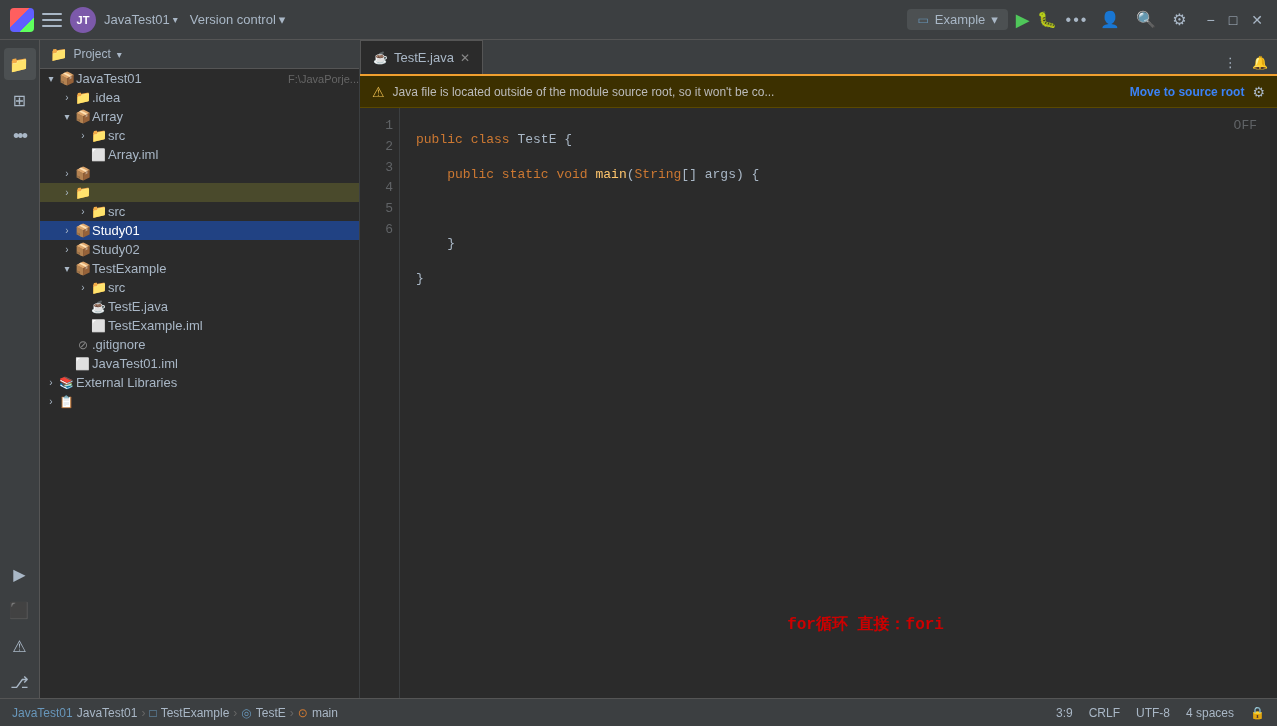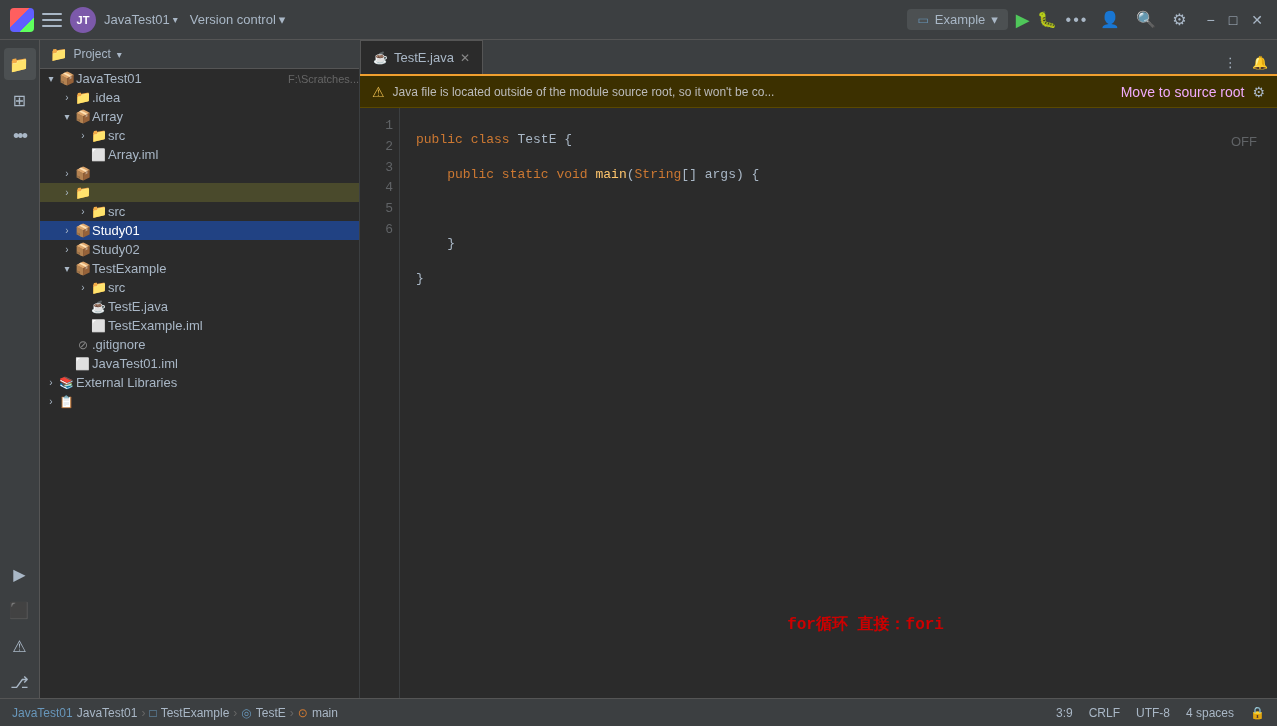--- a/index.html
+++ b/index.html
@@ -166,21 +166,21 @@
       background: #3c3000;
       border-bottom: 1px solid #5a4800;
       display: flex;
       align-items: center;
       padding: 4px 12px;
       gap: 8px;
       min-height: 32px;
     }
     .warning-icon { color: #f0c050; font-size: 14px; }
     .warning-text { color: #bbb; font-size: 12px; flex: 1; }
-    .warning-action { color: #f0abfc; font-size: 14px; cursor: pointer; white-space: nowrap; }
+    .warning-action { color: #3b82f6; font-size: 12px; cursor: pointer; white-space: nowrap; font-weight: bold; }
     .warning-settings-icon { color: #a9b7c6; cursor: pointer; font-size: 14px; }
 
     
     #code-editor {
       flex: 1;
       display: flex;
       overflow: hidden;
       position: relative;
     }
     .line-numbers {
@@ -209,23 +209,22 @@
     .classname { color: #a9b7c6; }
     .funcname { color: #ffc66d; }
     .typekw { color: #cc7832; }
     .param { color: #a9b7c6; }
     .brace { color: #a9b7c6; }
     .off-label {
       position: absolute;
       top: 8px;
       right: 20px;
       color: #606366;
-      font-family: Liberation Sans, sans-serif;
+      font-family: Liberation Mono, monospace;
       font-size: 13px;
-      margin-top: 16px;
     }
 
     
     .hint-text {
       position: absolute;
       bottom: 63px;
       left: 50%;
       transform: translateX(-20%);
       color: #cc0000;
       font-size: 16px;
@@ -317,21 +316,21 @@
       <span>Project</span>
       <span class="caret">▾</span>
     </div>
 
     <div id="project-tree">
         <div class="tree-item">
       <span class="indent" style="width:4px"></span>
       <span class="caret-icon">▾</span>
       <span class="file-icon"><span style="color:#e8c46a;font-size:13px;">📦</span></span>
       <span class="item-label">JavaTest01</span>
-      <span style="color:#666;font-size:11px;margin-left:6px;">F:\Scratches...</span>
+      <span style="color:#666;font-size:11px;margin-left:6px;">F:\JavaPorje...</span>
     </div>
         <div class="tree-item">
       <span class="indent" style="width:20px"></span>
       <span class="caret-icon">›</span>
       <span class="file-icon"><span style="color:#e8c46a;font-size:13px;">📁</span></span>
       <span class="item-label">.idea</span>
 
     </div>
         <div class="tree-item">
       <span class="indent" style="width:20px"></span>

